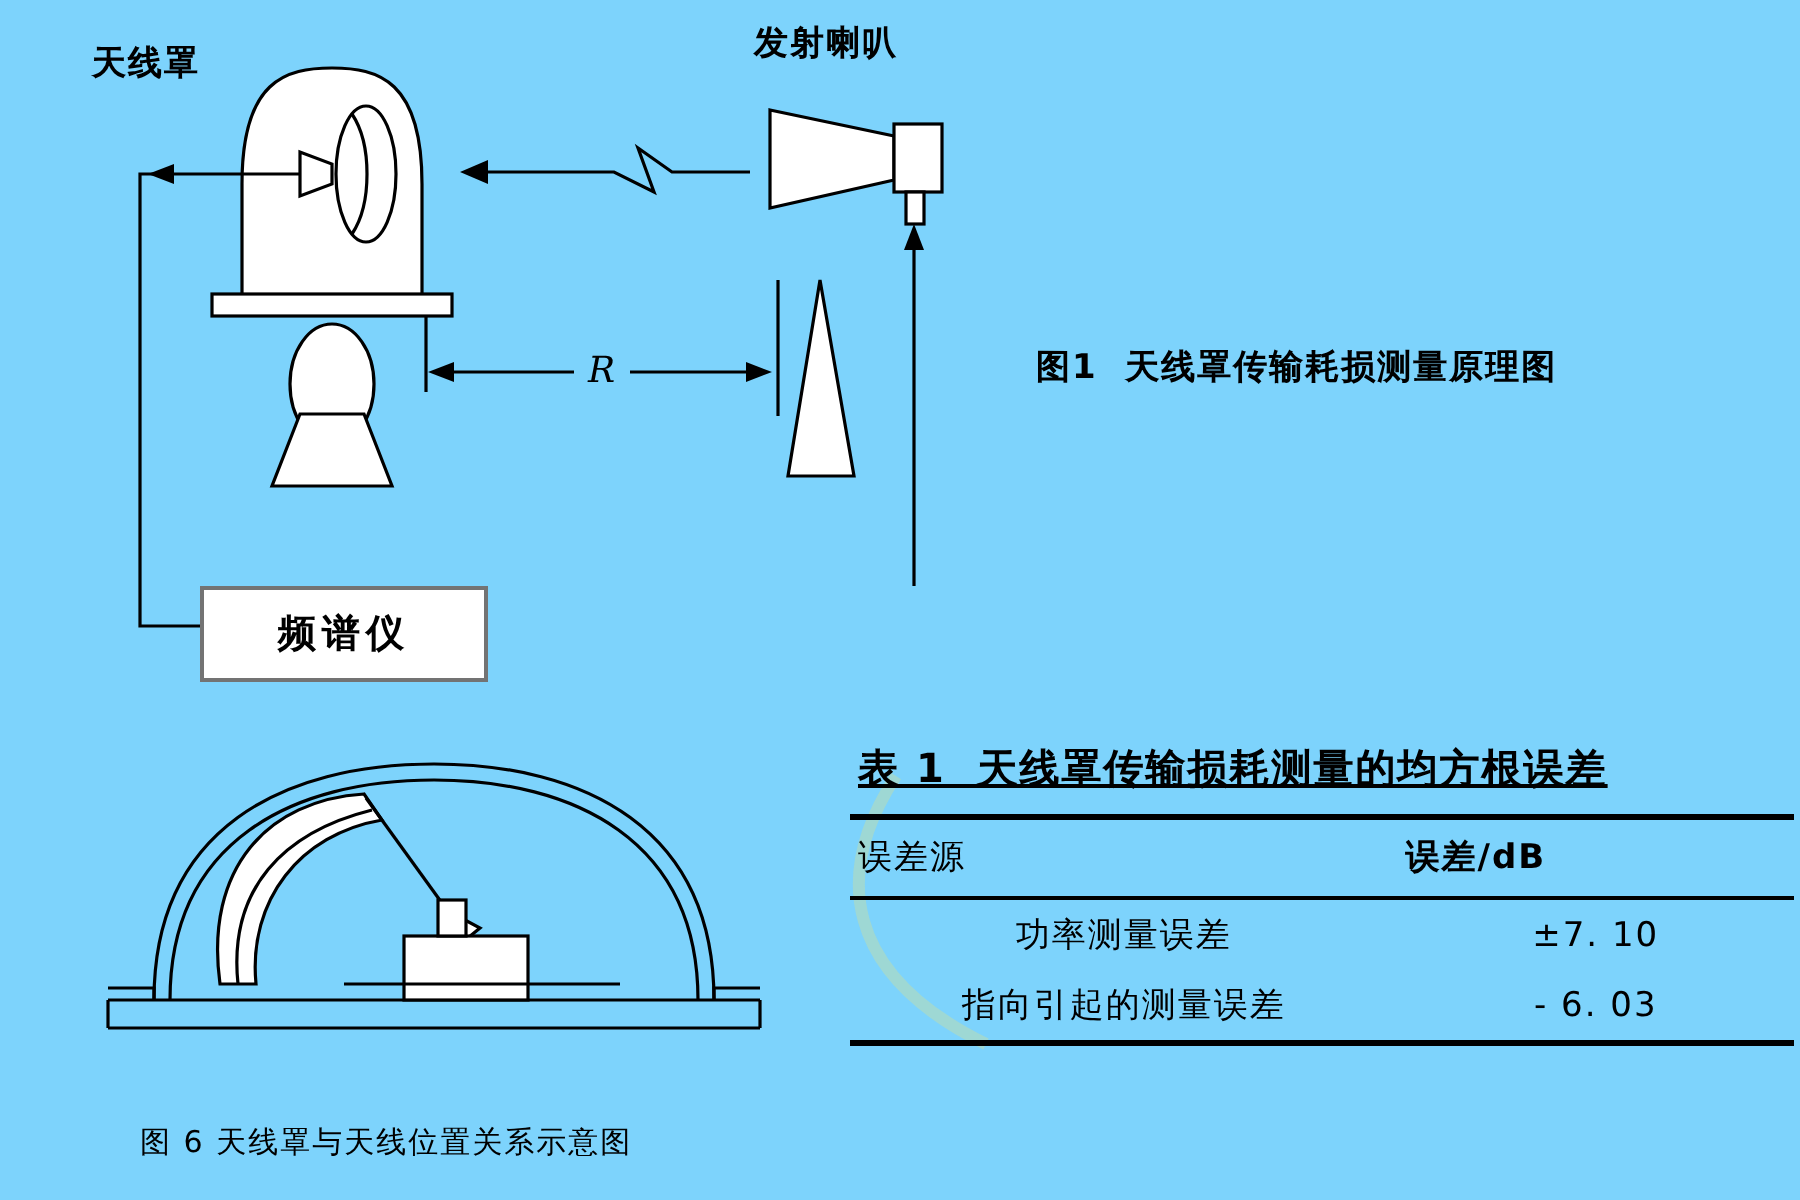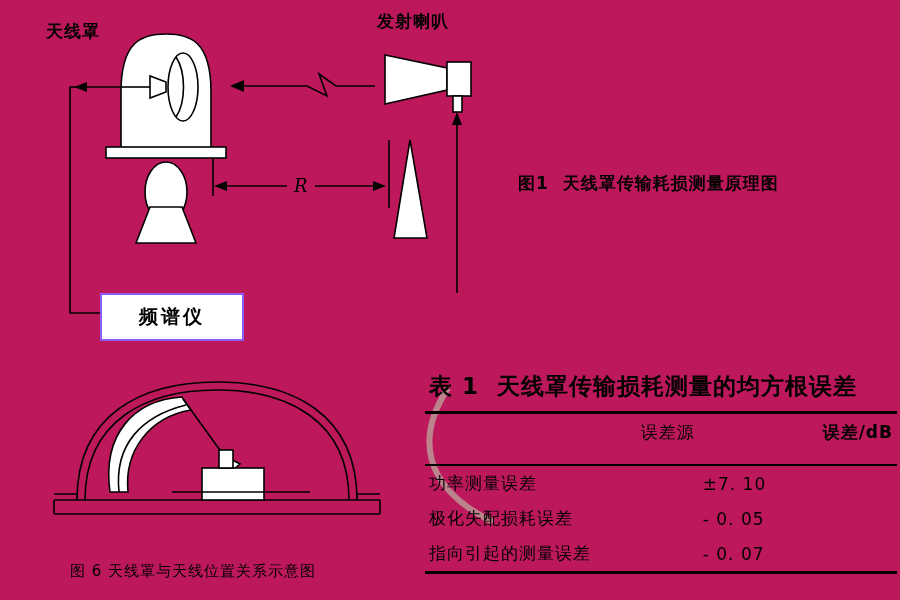--- a/index.html
+++ b/index.html
@@ -1,34 +1,34 @@
 <!DOCTYPE html>
 <html><head>
 <meta charset="utf-8">
 <style>
   html,body{margin:0;padding:0;background:#fff;}
   body{width:900px;height:600px;font-family:"DejaVu Sans","Liberation Sans",sans-serif;color:#000;}
-  .canvas{position:relative;width:900px;height:600px;overflow:hidden;background:#be185d;}
+  .canvas{position:relative;width:900px;height:600px;overflow:hidden;background:#7dd3fc;}
   .abs{position:absolute;}
   svg{display:block;}
   .lineart{stroke:#000;fill:none;stroke-width:1.6;}
   .fillwhite{fill:#fff;stroke:#000;stroke-width:1.6;}
   .arrow{fill:#000;stroke:none;}
   .lbl{font-weight:bold;font-size:17px;letter-spacing:1px;white-space:pre;}
-  .boxlbl{position:absolute;border:2px solid #8b5cf6;display:flex;align-items:center;justify-content:center;
+  .boxlbl{position:absolute;border:2px solid #737373;display:flex;align-items:center;justify-content:center;
           font-weight:bold;font-size:19px;letter-spacing:3px;background:#fff;text-align:center;}
   .rlbl{font-family:"DejaVu Serif","Liberation Serif",serif;font-style:italic;font-size:18px;}
   .cap1{font-weight:bold;font-size:17px;letter-spacing:1px;white-space:pre;}
   .cap2{font-size:15px;letter-spacing:1px;white-space:pre;}
   .tbl-wrap{position:absolute;left:425px;top:371px;width:472px;}
-  .tbl-title{font-weight:bold;font-size:23px;letter-spacing:1px;padding-left:4px;margin-bottom:9px;white-space:pre;}
+  .tbl-title{font-weight:bold;font-size:20px;letter-spacing:1px;padding-left:4px;margin-bottom:9px;white-space:pre;text-decoration:underline;}
   table{width:100%;border-collapse:collapse;font-size:17px;
         border-top:3px solid #000;border-bottom:3px solid #000;}
-  th{font-weight:normal;padding:7px 4px 20px;border-bottom:2px solid #000;text-align:right;letter-spacing:1px;}
-  td{padding:6px 4px;text-align:left;letter-spacing:1px;}
+  th{font-weight:normal;padding:7px 4px 8px;border-bottom:2px solid #000;text-align:left;letter-spacing:1px;}
+  td{padding:6px 4px;text-align:center;letter-spacing:1px;}
   .col-src{width:58%;}
   .col-val{width:42%;font-weight:bold;}
   .watermark{stroke:#b9dcb2;stroke-width:6;fill:none;opacity:.55;}
 </style>
 </head>
 <body>
 
 <div class="canvas">
 
   <svg class="abs" style="left:0;top:0;" width="900" height="360" viewBox="0 0 900 360">
@@ -122,24 +122,20 @@
           <th class="col-src">误差源</th>
           <th class="col-val">误差/dB</th>
         </tr>
       </thead>
       <tbody>
         <tr>
           <td>功率测量误差</td>
           <td>±7. 10</td>
         </tr>
         <tr>
-          <td>极化失配损耗误差</td>
-          <td>- 0. 05</td>
-        </tr>
-        <tr>
           <td>指向引起的测量误差</td>
-          <td>- 0. 07</td>
+          <td>- 6. 03</td>
         </tr>
       </tbody>
     </table>
   </div>
 
 </div>
 
 </body></html>

